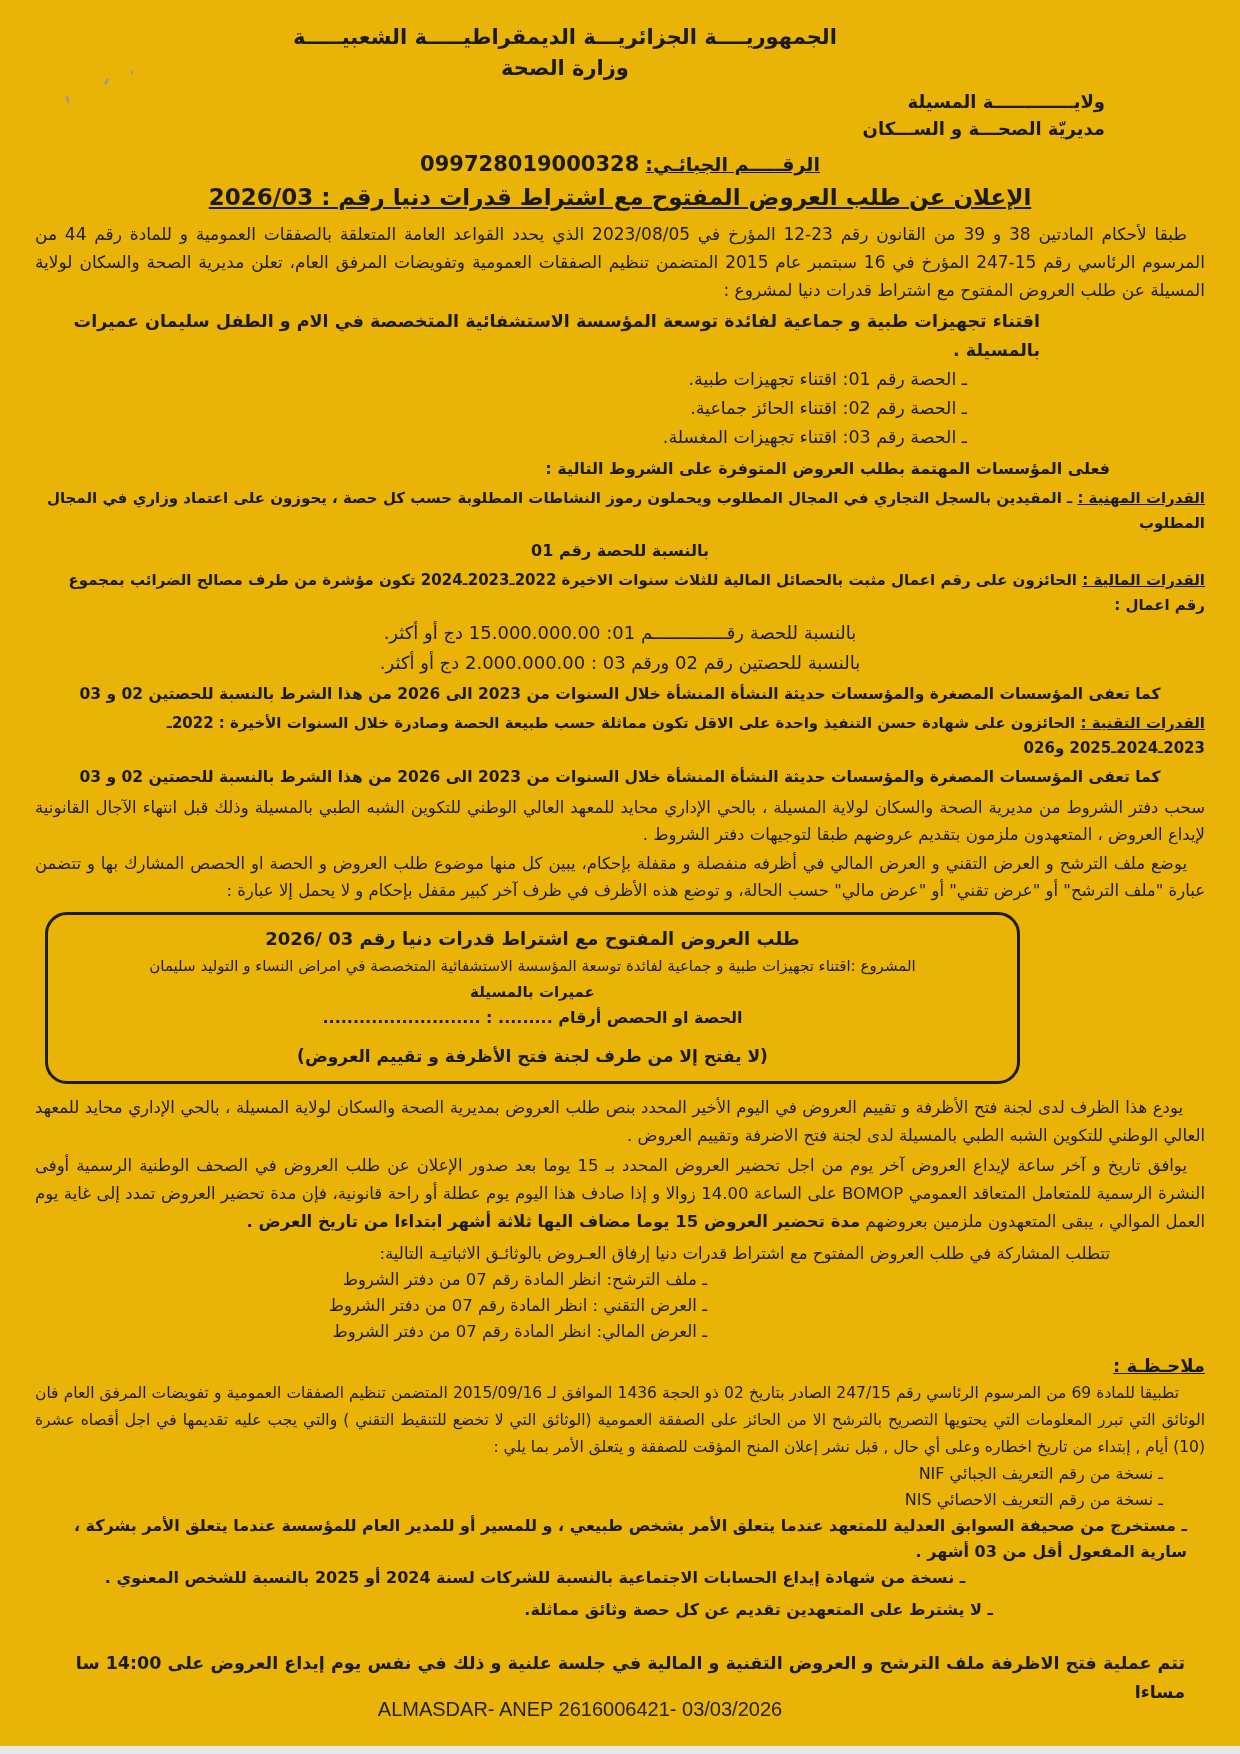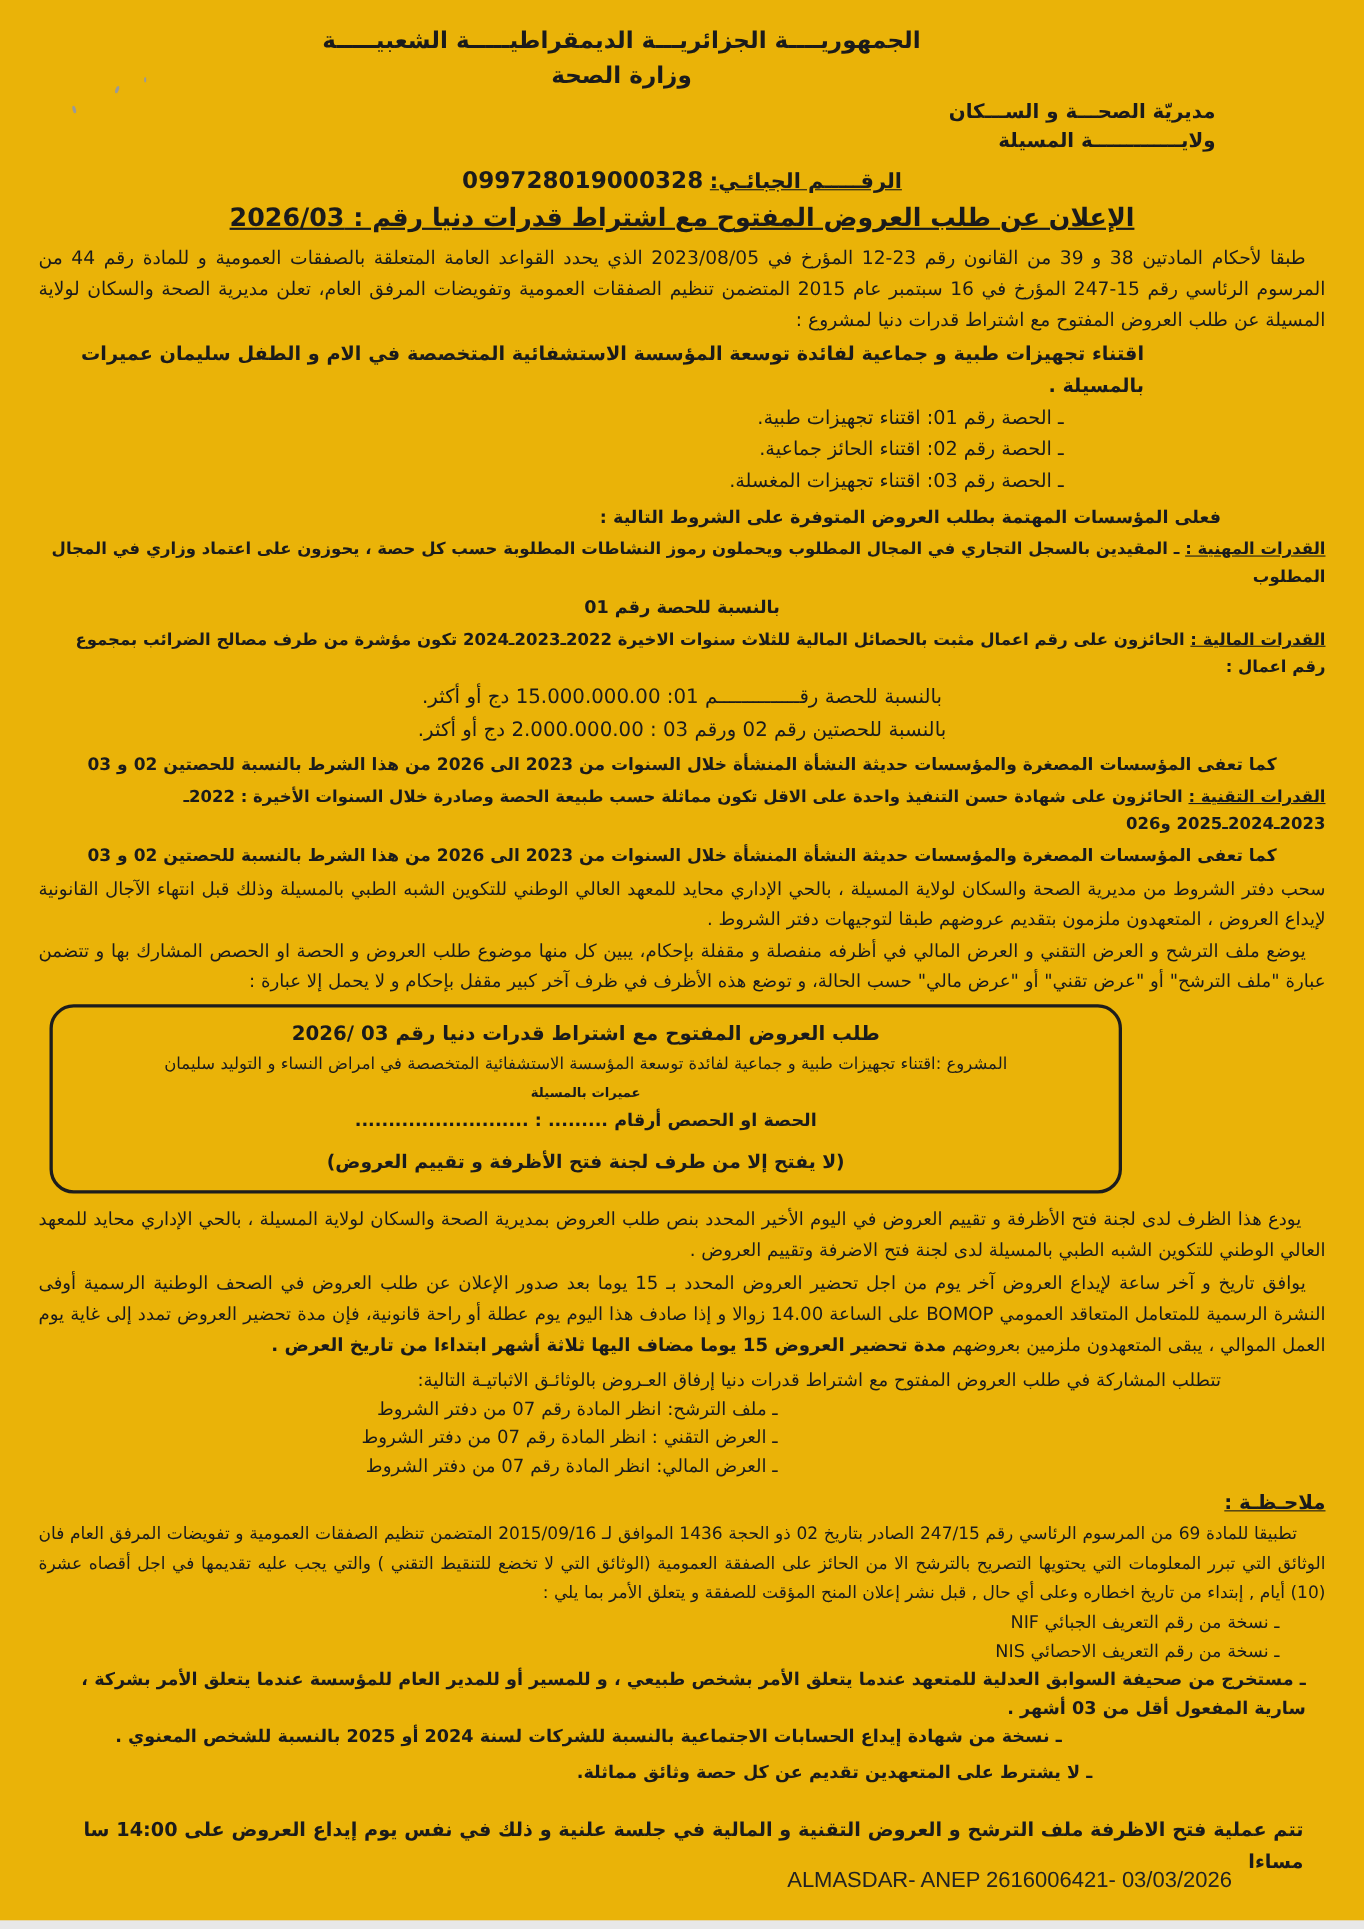--- a/index.html
+++ b/index.html
@@ -36,37 +36,37 @@
   .envelope{font-size:16.5px;line-height:27px;margin-top:2px;text-indent:18px;}
   .notice-box{
     box-sizing:border-box;
     width:975px;margin:8px 185px 10px 0;
     border:3px solid #1d1d1d;border-radius:22px;
     padding:10px 22px 12px 22px;
     text-align:center;
   }
   .notice-box .l1{font-weight:bold;font-size:18px;line-height:28px;}
   .notice-box .l2{font-weight:normal;font-size:15px;line-height:26px;}
-  .notice-box .l3{font-weight:bold;font-size:12px;line-height:26px;}
+  .notice-box .l3{font-weight:bold;font-size:15px;line-height:26px;}
   .notice-box .l4{font-weight:bold;font-size:16px;line-height:26px;}
   .notice-box .l5{font-weight:bold;font-size:17px;line-height:26px;margin-top:12px;}
   .deposit{font-size:16.5px;line-height:28px;text-indent:22px;}
   .deadline{font-size:16.5px;line-height:28px;margin-top:2px;text-indent:18px;}
   .participation{font-size:16.5px;line-height:27px;margin-top:4px;text-align:right;padding-right:95px;}
   .docs div{font-size:16.5px;line-height:26px;text-align:right;padding-right:498px;}
   .note-heading{font-weight:bold;font-size:18px;line-height:29px;margin-top:6px;text-decoration:underline;}
   .note-para{font-size:15.5px;line-height:27px;text-indent:26px;}
   .note-item{font-size:16px;line-height:26px;text-align:right;padding-right:42px;}
   .note-item.heavy{font-weight:bold;padding-right:18px;}
   .note-item.cert{font-weight:bold;padding-right:170px;text-align:center;}
   .note-item.noreq{font-weight:bold;padding-right:212px;margin-top:6px;}
   .opening{font-weight:bold;font-size:17.5px;line-height:29px;margin-top:26px;text-align:right;padding-right:20px;}
   .footer{
     position:absolute;top:1698px;right:120px;width:1080px;
-    direction:ltr;text-align:right;
+    direction:ltr;text-align:center;
     font-family:"Liberation Sans", sans-serif;
     font-size:20px;color:#222;
   }
   .speck{position:absolute;background:#9a9a9a;border-radius:50%;}
   #s1{left:105px;top:78px;width:3px;height:7px;transform:rotate(20deg);}
   #s2{left:131px;top:70px;width:2px;height:5px;}
   #s3{left:66px;top:96px;width:3px;height:7px;transform:rotate(-15deg);}
 </style>
 </head>
 <body>
@@ -77,22 +77,22 @@
   <span class="speck" id="s3"></span>
 
   <div class="content">
 
     <div class="hdr-center">
       <div>الجمهوريــــة الجزائريـــة الديمقراطيـــــة الشعبيـــــة</div>
       <div>وزارة الصحة</div>
     </div>
 
     <div class="hdr-right">
+      <div>ولايـــــــــــــة المسيلة</div>
       <div>مديريّة الصحـــة و الســـكان</div>
-      <div>ولايـــــــــــــة المسيلة</div>
     </div>
 
     <div class="tax-line">
       <span class="b u">الرقـــــم الجبائـي:</span>
       <span class="num">099728019000328</span>
     </div>
 
     <h1 class="doc-title u">الإعلان عن طلب العروض المفتوح مع اشتراط قدرات دنيا رقم : 2026/03</h1>
 
     <p class="intro just">طبقا لأحكام المادتين 38 و 39 من القانون رقم 23-12 المؤرخ في 2023/08/05 الذي يحدد القواعد العامة المتعلقة بالصفقات العمومية و للمادة رقم 44 من المرسوم الرئاسي رقم 15-247 المؤرخ في 16 سبتمبر عام 2015 المتضمن تنظيم الصفقات العمومية وتفويضات المرفق العام، تعلن مديرية الصحة والسكان لولاية المسيلة عن طلب العروض المفتوح مع اشتراط قدرات دنيا لمشروع :</p>

